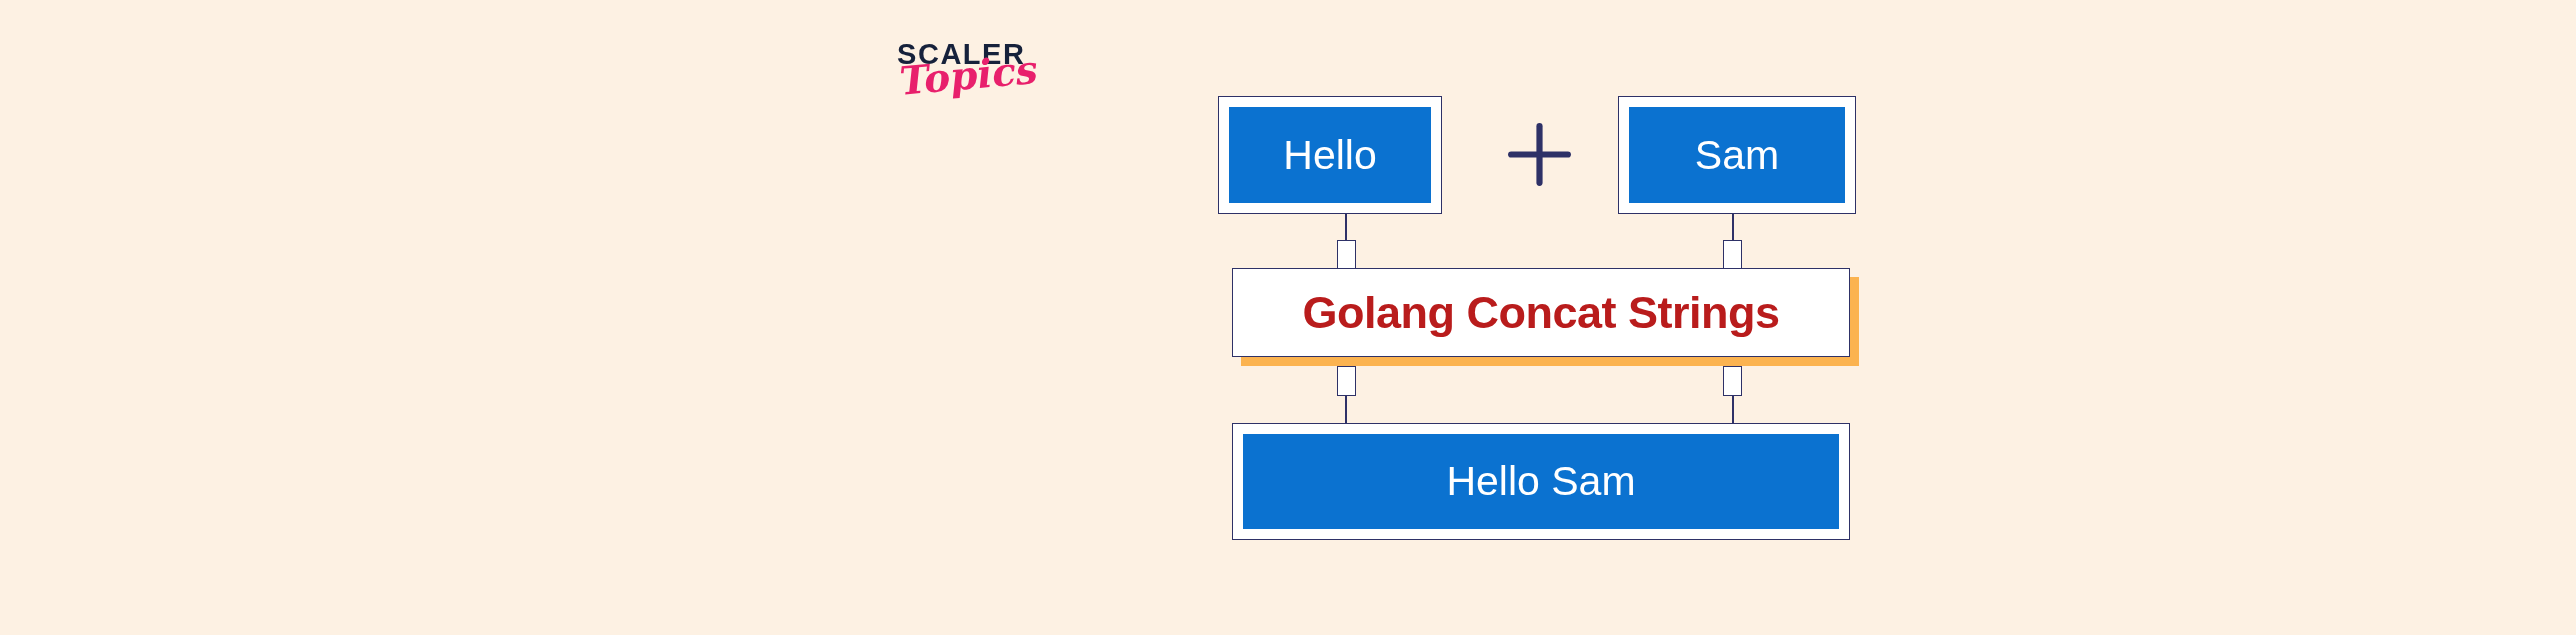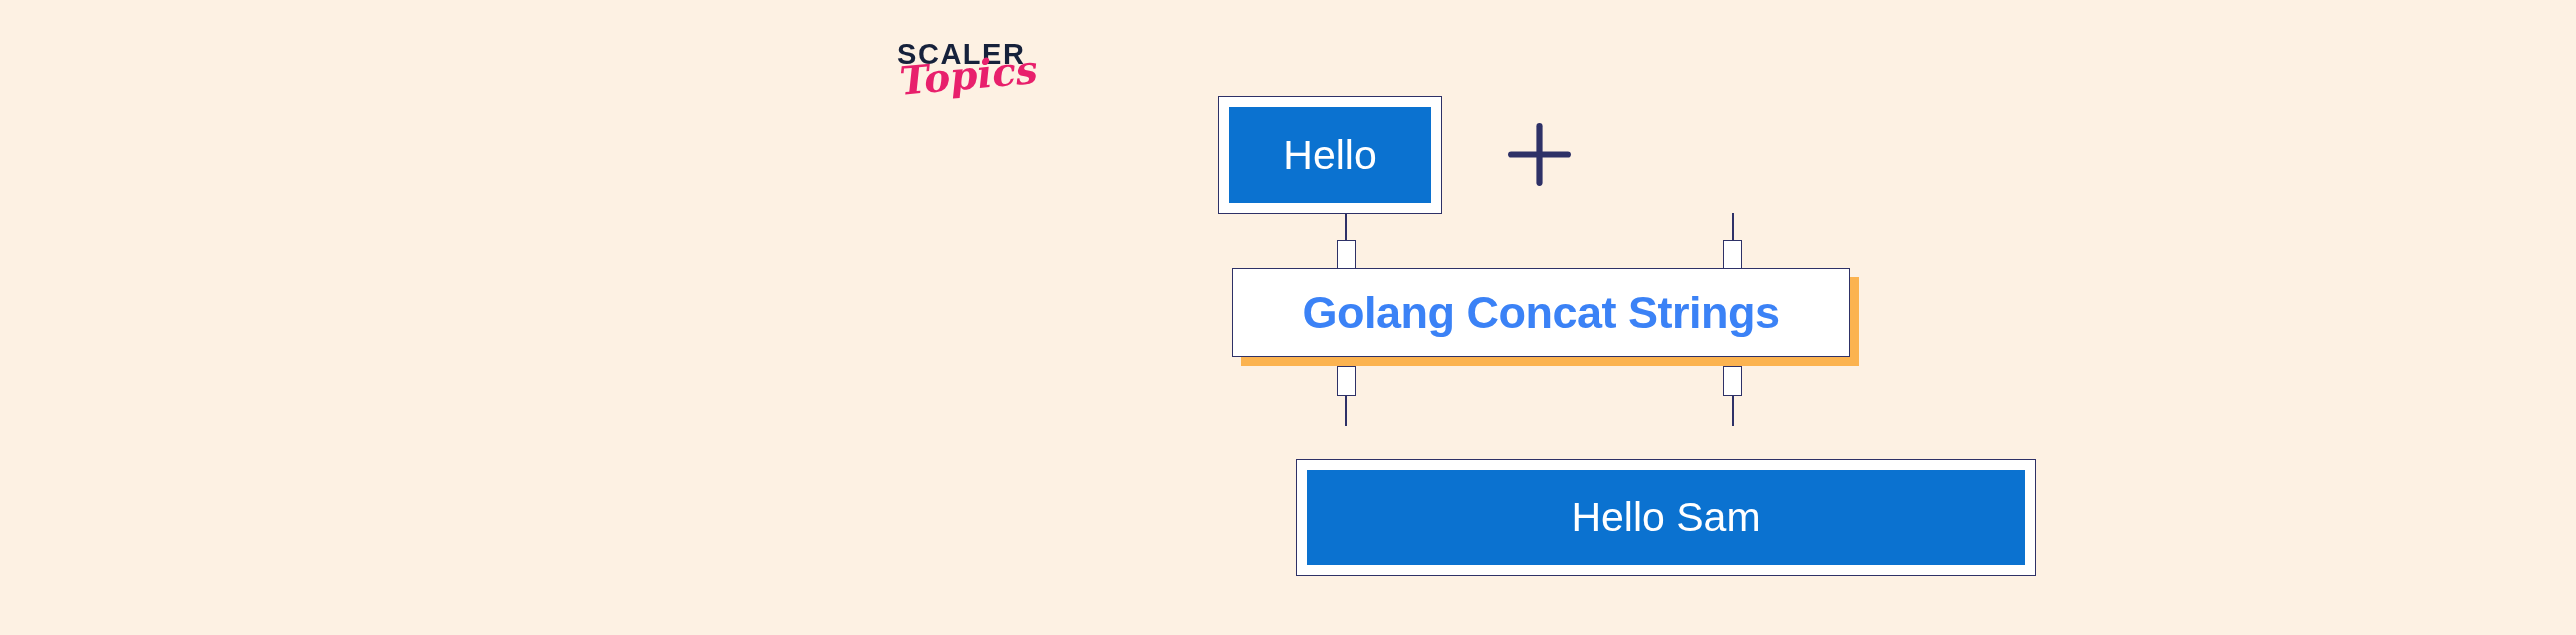--- a/index.html
+++ b/index.html
@@ -75,21 +75,21 @@
   }
   .value-box .fill .label {
     color: #FFFFFF;
     font-family: "Liberation Sans", sans-serif;
     font-weight: normal;
     white-space: nowrap;
   }
 
   #box-hello { left: 1218px; top: 96px; width: 224px; height: 118px; }
   #box-sam   { left: 1618px; top: 96px; width: 238px; height: 118px; }
-  #box-result{ left: 1296px; top: 423px; width: 740px; height: 117px; margin-top: 36px; }
+  #box-result{ left: 1232px; top: 423px; width: 618px; height: 117px; }
 
   #box-hello .label, #box-sam .label { font-size: 41px; }
   #box-result .label { font-size: 41px; }
 
   
   #plus-sign {
     position: absolute;
     left: 1507px;
     top: 122px;
     width: 65px;
@@ -119,21 +119,21 @@
     width: 618px;
     height: 89px;
     background: #FFFFFF;
     border: 1.5px solid #2E3167;
     box-sizing: border-box;
     display: flex;
     align-items: center;
     justify-content: center;
   }
   #title-card .card-title {
-    color: #3b82f6;
+    color: #b91c1c;
     font-family: "Liberation Sans Narrow", "Liberation Sans", sans-serif;
     font-weight: bold;
     font-size: 45px;
     letter-spacing: -0.5px;
     white-space: nowrap;
   }
 
   
   .connector {
     position: absolute;
@@ -188,20 +188,25 @@
     </div>
   </div>
 
   <div id="plus-sign">
     <svg width="65" height="65" viewBox="0 0 126 126" aria-hidden="true">
       <line x1="63" y1="8" x2="63" y2="118" stroke="#2E3167" stroke-width="12" stroke-linecap="round"></line>
       <line x1="8" y1="63" x2="118" y2="63" stroke="#2E3167" stroke-width="12" stroke-linecap="round"></line>
     </svg>
   </div>
 
+  <div class="value-box" id="box-sam">
+    <div class="fill">
+      <span class="label">Sam</span>
+    </div>
+  </div>
 
   <div class="connector" id="conn-hello-to-title">
     <div class="wire"></div>
     <div class="pin"></div>
   </div>
 
   <div class="connector" id="conn-sam-to-title">
     <div class="wire"></div>
     <div class="pin"></div>
   </div>

